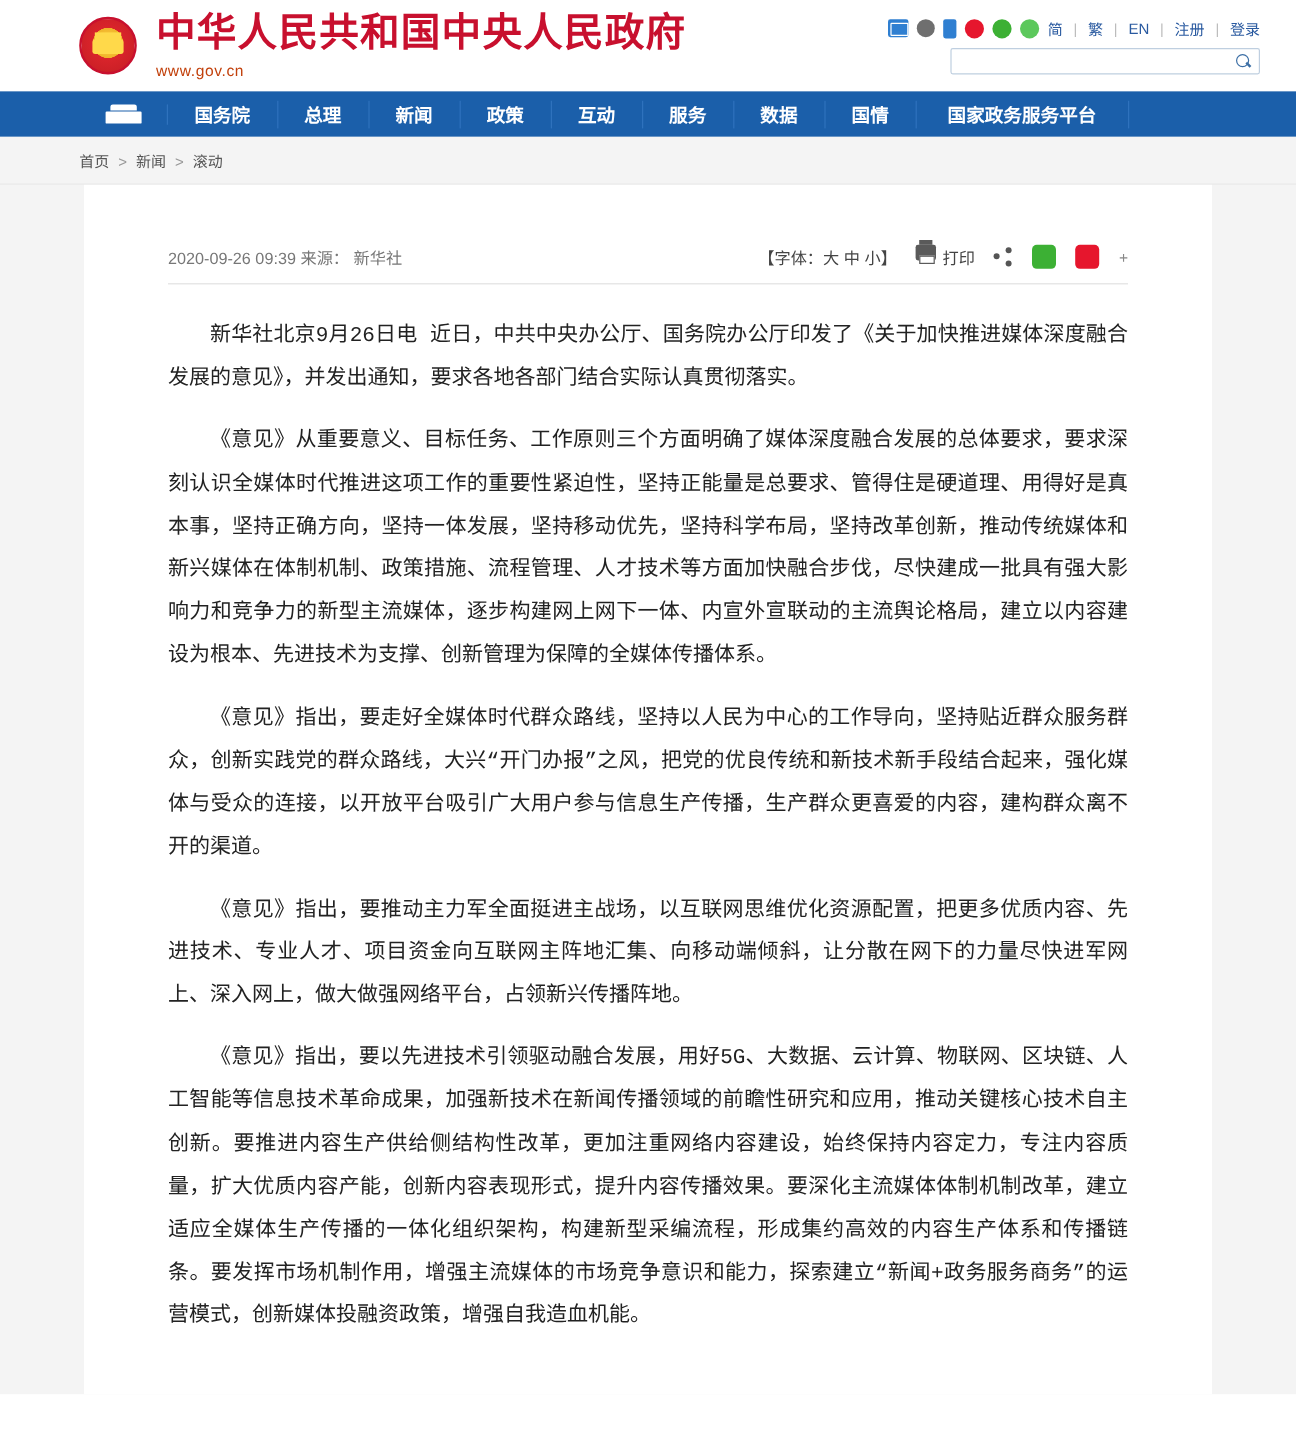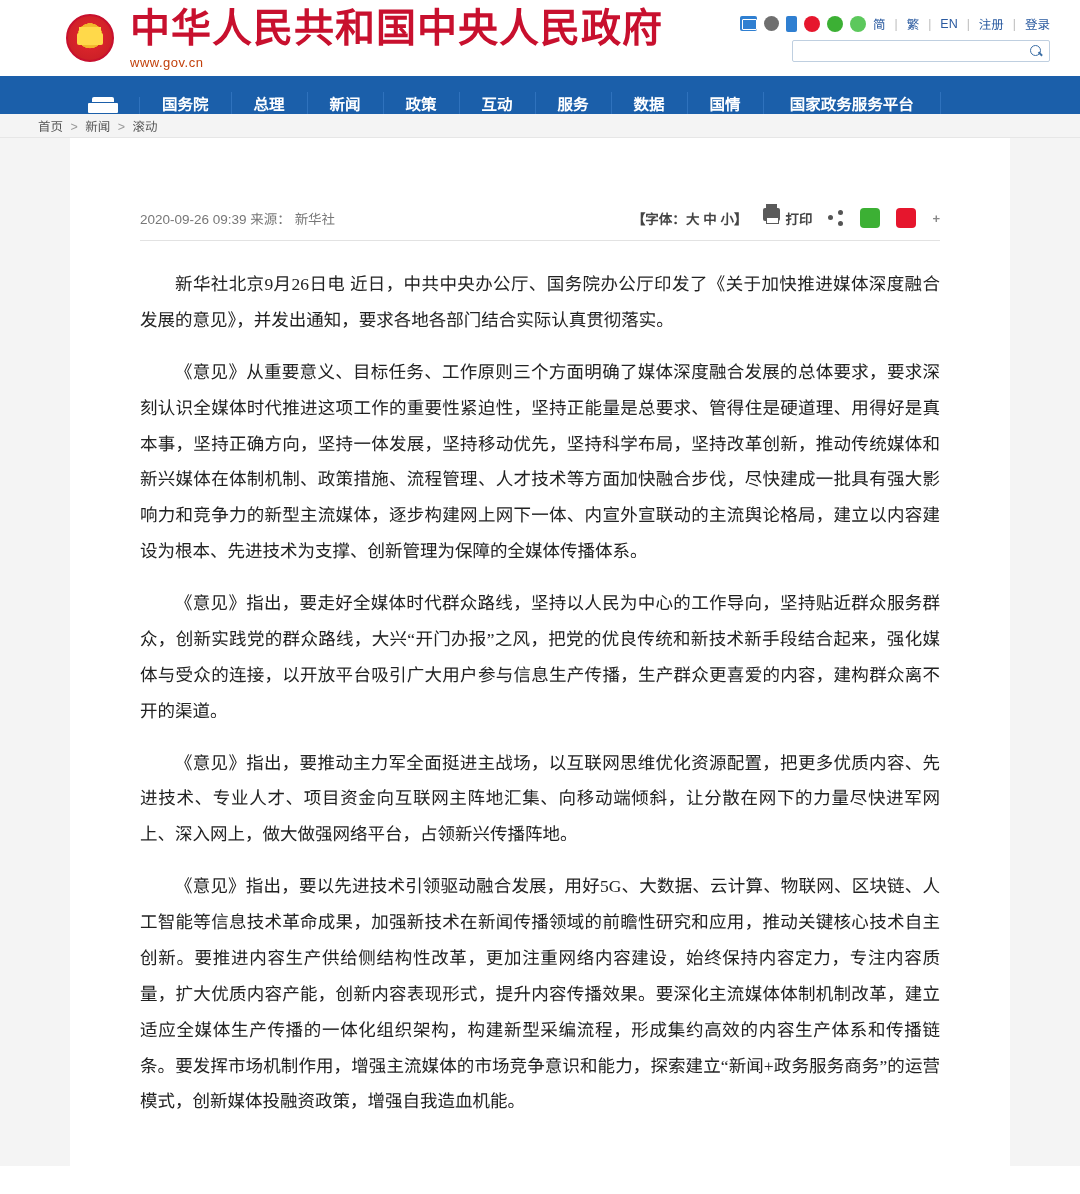--- a/index.html
+++ b/index.html
@@ -39,21 +39,21 @@
     box-shadow: 0 -8px 0 -2px #ffd94a;
   }
   .site-title {
     margin-left: 16px;
     display: flex;
     flex-direction: column;
     justify-content: center;
   }
   .site-title .cn {
     color: #c8102e;
-    font-size: 40px;
+    font-size: 33px;
     font-weight: bold;
     letter-spacing: 1px;
     line-height: 1.1;
     font-family: "Liberation Serif", "DejaVu Serif", serif;
   }
   .site-title .url {
     color: #c2410c;
     font-size: 13px;
     margin-top: 4px;
     letter-spacing: 0.5px;
@@ -103,21 +103,21 @@
   }
   .search-ic { width: 13px; height: 13px; position: relative; }
   .search-ic::before{content:"";position:absolute;left:0;top:0;width:9px;height:9px;border:1.5px solid #3b6ea5;border-radius:50%;}
   .search-ic::after{content:"";position:absolute;left:8px;top:8px;width:5px;height:1.5px;background:#3b6ea5;transform:rotate(45deg);}
 
   
   .nav {
     height: 38px;
     background: #1b5faa;
     display: flex;
-    align-items: flex-end;
+    align-items: center;
     padding-left: 66px;
   }
   .nav-home {
     width: 74px;
     display: flex; align-items: center; justify-content: center;
     border-right: 1px solid #2f72bd;
   }
   .nav-home .gate {
     width: 30px; height: 17px;
     position: relative;
@@ -136,23 +136,23 @@
     padding: 0 22px;
     border-right: 1px solid #2f72bd;
     white-space: nowrap;
     cursor: pointer;
   }
   .nav-item.wide { padding: 0 26px; }
 
   
   .crumb-wrap {
     background: #f4f4f4;
-    height: 24px;
+    height: 40px;
     display: flex; align-items: center;
-    padding-left: 38px;
+    padding-left: 66px;
     border-bottom: 1px solid #e6e6e6;
   }
   .crumb { font-size: 12.5px; color: #555; }
   .crumb a { color: #555; text-decoration: none; }
   .crumb .sp { margin: 0 4px; color: #999; }
 
   
   .article-bg { background: #f4f4f4; padding-bottom: 0; }
   .article {
     width: 940px;
@@ -165,49 +165,49 @@
     font-family: "Liberation Serif", "DejaVu Serif", serif;
     font-size: 34px;
     line-height: 1.45;
     color: #1a1a1a;
     text-align: center;
     font-weight: bold;
     margin: 14px 0 0 0;
     letter-spacing: 1px;
   }
   .meta-row {
-    margin-top: 34px;
+    margin-top: 14px;
     display: flex;
     align-items: center;
     justify-content: space-between;
     padding-bottom: 12px;
     border-bottom: 1px solid #e2e2e2;
     font-size: 13px;
     color: #777;
   }
   .meta-left { color: #777; font-size: 13.5px; }
-  .meta-right { display: flex; align-items: center; gap: 16px; color: #555; font-weight: bold; }
+  .meta-right { display: flex; align-items: center; gap: 16px; color: #555; }
   .fontsize { font-size: 13.5px; color: #444; }
   .print { display: flex; align-items: flex-start; gap: 5px; font-size: 13.5px; color: #444; }
   .printer {
     width: 17px; height: 13px; background: #5a5a5a; border-radius: 2px; position: relative; display:inline-block;
   }
   .printer::before{content:"";position:absolute;left:3px;top:-4px;width:11px;height:4px;background:#5a5a5a;}
   .printer::after{content:"";position:absolute;left:3px;bottom:-3px;width:11px;height:5px;background:#fff;border:1px solid #5a5a5a;}
   .share-ic { width:16px;height:16px;display:inline-block;position:relative; }
   .share-node::before{content:"";position:absolute;left:10px;top:0;width:5px;height:5px;border-radius:50%;background:#555;}
   .share-node::after{content:"";position:absolute;left:10px;bottom:0;width:5px;height:5px;border-radius:50%;background:#555;}
   .share-node i{position:absolute;left:0;top:5px;width:5px;height:5px;border-radius:50%;background:#555;}
   .badge-wx { width:20px;height:20px;border-radius:4px;background:#3cb034; }
   .badge-wb { width:20px;height:20px;border-radius:4px;background:#e6162d; }
   .plus { color:#888; font-size: 13px; }
 
   .body-text { margin-top: 26px; }
   .body-text p {
-    font-family: Liberation Serif, serif;
+    font-family: Liberation Mono, monospace;
     font-size: 17.5px;
     line-height: 2.05;
     color: #222;
     margin: 0 0 16px 0;
     text-indent: 2em;
     text-align: justify;
   }
 </style>
 </head>
 <body>

